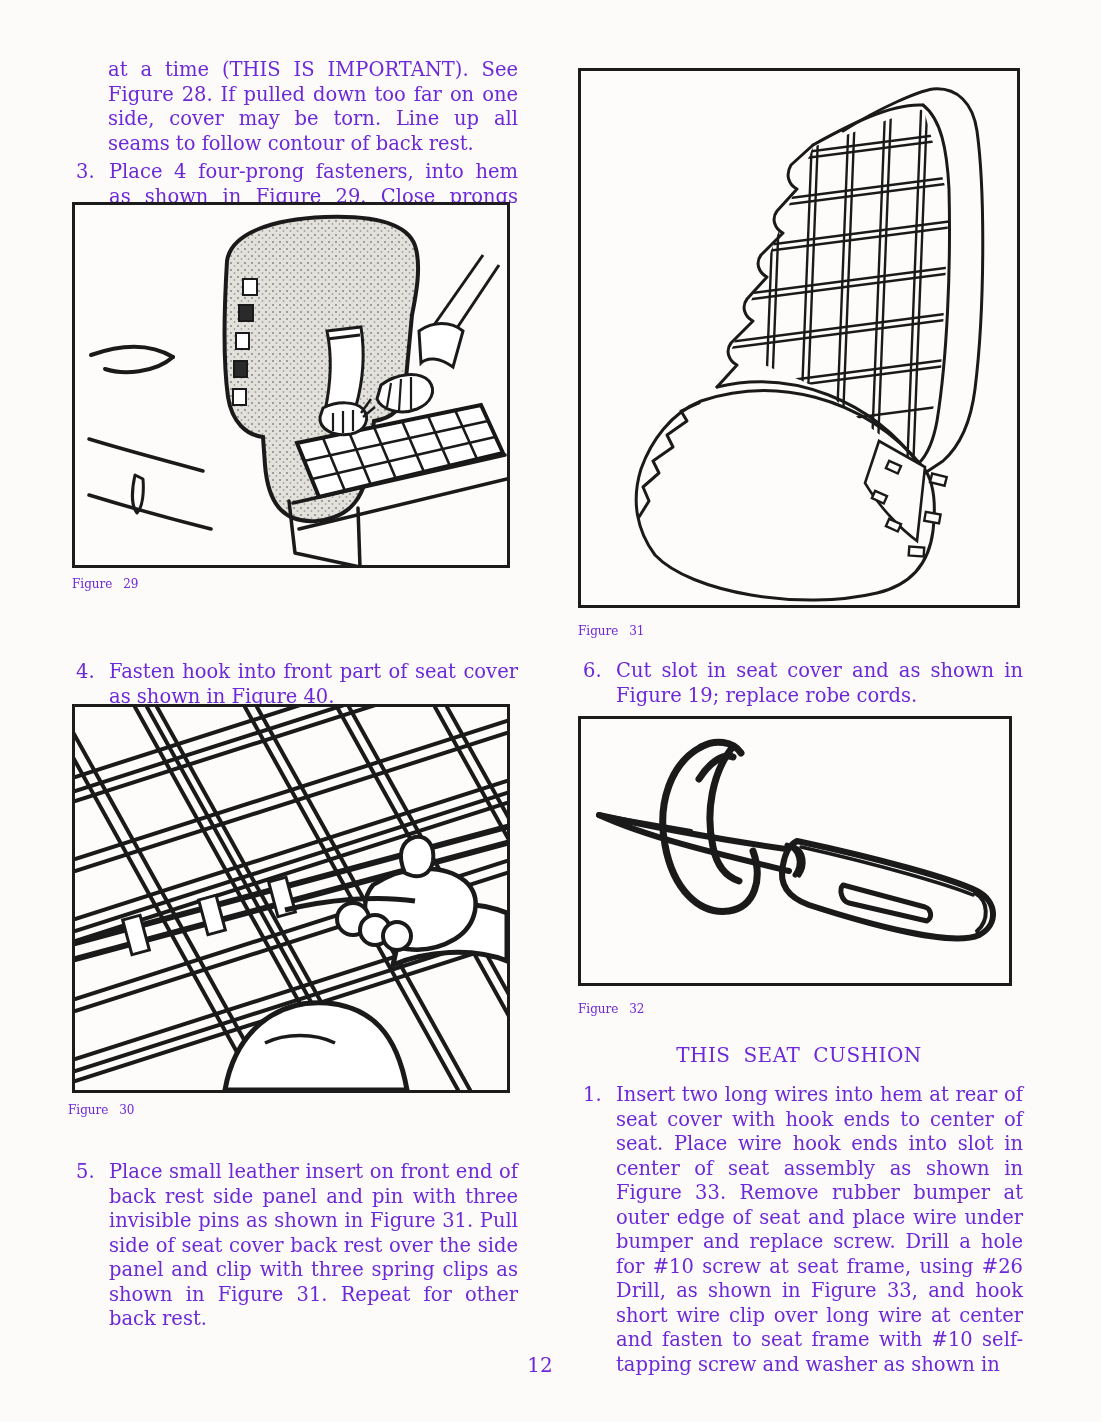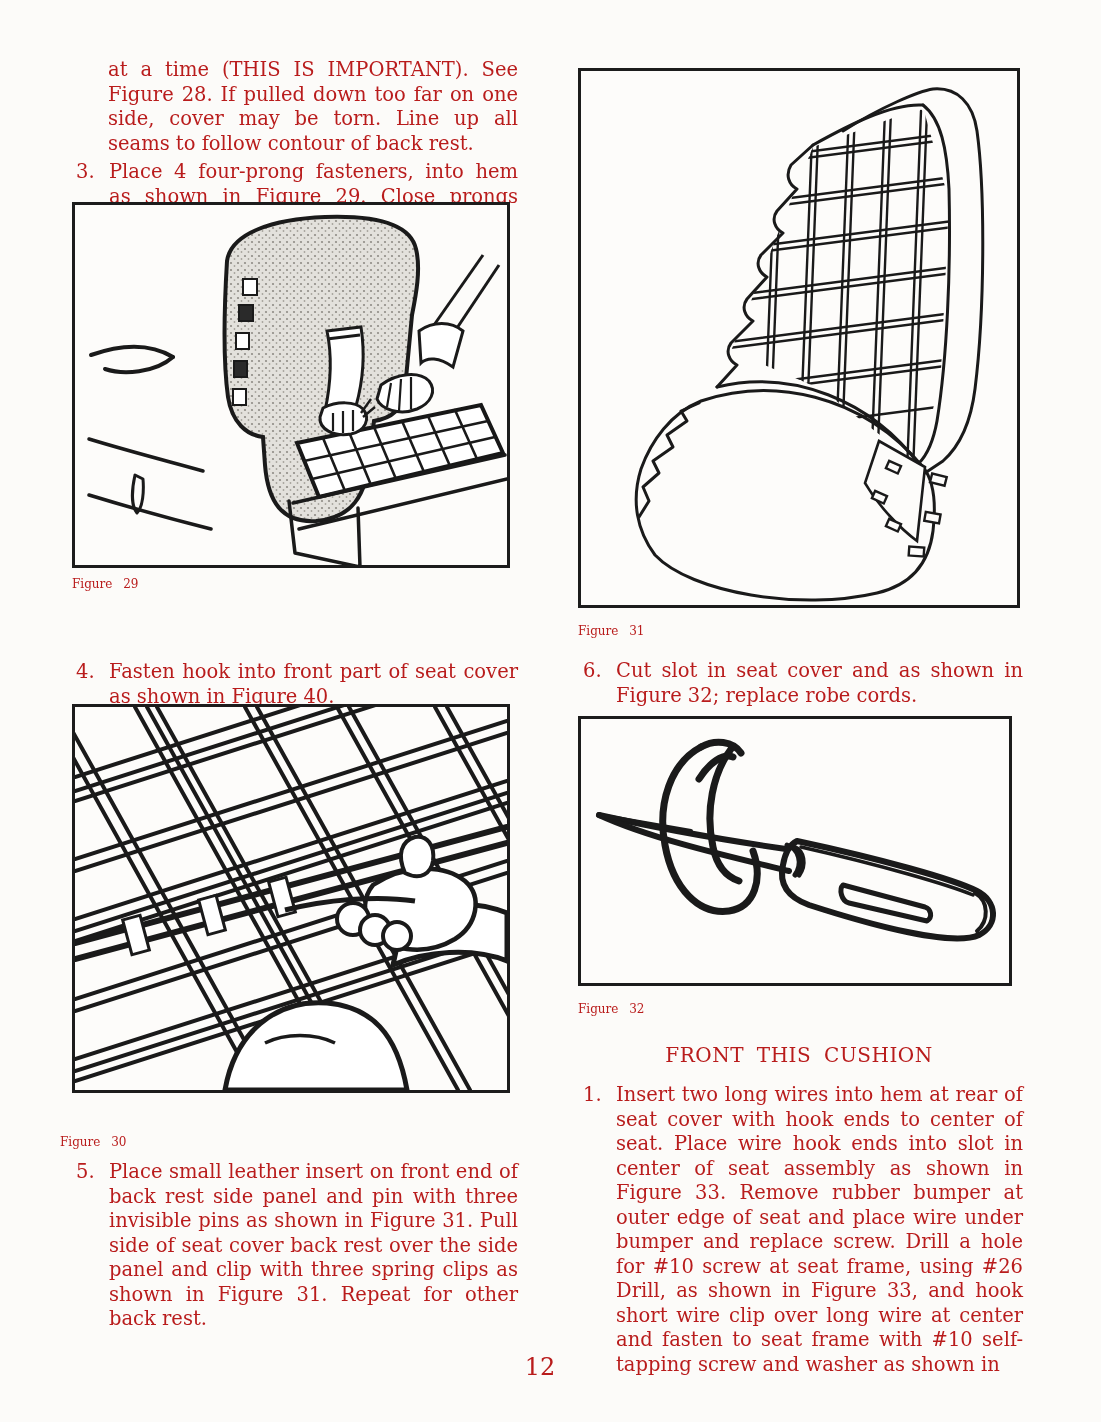--- a/index.html
+++ b/index.html
@@ -2,21 +2,21 @@
 <html><head>
 <meta charset="utf-8">
 <style>
   * { box-sizing: border-box; }
   html, body { margin: 0; padding: 0; }
   .page {
     position: relative;
     width: 1101px;
     height: 1422px;
     background: #fcfbf9;
-    color: #b91c1c;
+    color: #6d28d9;
     font-family: "DejaVu Serif", "Liberation Serif", serif;
     overflow: hidden;
   }
   .abs { position: absolute; }
   .body-text {
     font-size: 19.5px;
     line-height: 24.5px;
     font-weight: 500;
     text-align: justify;
   }
@@ -39,21 +39,21 @@
   .heading {
     position: absolute;
     text-align: center;
     font-size: 20px;
     font-weight: 500;
     word-spacing: 6px;
     letter-spacing: 0.5px;
   }
   .page-num {
     position: absolute;
-    font-size: 24px;
+    font-size: 20px;
     font-weight: 500;
     text-align: center;
   }
   .ink { stroke: #1a1a1a; fill: none; stroke-linecap: round; stroke-linejoin: round; }
 </style>
 </head>
 <body>
 
 <div class="page">
 
@@ -190,21 +190,21 @@
         <path stroke-width="4.5" d="M298,178 C328,158 368,156 390,174 C408,190 402,218 380,232 C350,250 310,244 296,222 C288,206 288,190 298,178 Z"></path>
         <circle cx="278" cy="212" r="16" stroke-width="4"></circle>
         <circle cx="300" cy="223" r="15" stroke-width="4"></circle>
         <circle cx="322" cy="229" r="14" stroke-width="4"></circle>
         <path stroke-width="4" d="M330,166 C322,148 326,134 340,130 C352,128 360,138 358,154 C356,166 346,174 330,166 Z"></path>
         <path stroke-width="5" fill="none" d="M210,203 C250,193 300,188 340,194"></path>
       </g>
     </svg>
   </div>
 
-  <div class="caption" style="left:60px; top:1103px; width:438px;margin-top:32px;">Figure 30</div>
+  <div class="caption" style="left:68px; top:1103px; width:438px;">Figure 30</div>
 
   <div class="abs body-text step" style="left:76px; top:1160px; width:442px;">
     <div class="num">5.</div>
     <div class="txt">Place small leather insert on front end of back rest side panel and pin with three invisible pins as shown in Figure 31. Pull side of seat cover back rest over the side panel and clip with three spring clips as shown in Figure 31. Repeat for other back rest.</div>
   </div>
 
   <div class="fig-frame" style="left:578px; top:68px; width:442px; height:540px;">
     <svg viewBox="0 0 436 534">
       <defs>
         <clipPath id="backclip31">
@@ -262,21 +262,21 @@
           <rect x="328" y="476" width="15" height="9" transform="rotate(4 335 480)"></rect>
         </g>
       </g>
     </svg>
   </div>
 
   <div class="caption" style="left:578px; top:624px; width:442px;">Figure 31</div>
 
   <div class="abs body-text step" style="left:583px; top:659px; width:440px;">
     <div class="num">6.</div>
-    <div class="txt">Cut slot in seat cover and as shown in Figure 32; replace robe cords.</div>
+    <div class="txt">Cut slot in seat cover and as shown in Figure 19; replace robe cords.</div>
   </div>
 
   <div class="fig-frame" style="left:578px; top:716px; width:434px; height:270px;">
     <svg viewBox="0 0 428 264">
 
       <g class="ink" stroke-width="6">
         <path d="M18,96 C80,110 150,122 205,130"></path>
         <path d="M18,96 C70,120 150,138 208,152"></path>
         <path d="M18,96 L110,112" stroke-width="4"></path>
       </g>
@@ -297,21 +297,21 @@
         <path d="M216,122 C300,140 372,160 396,172 C416,182 418,206 398,216 C372,228 290,206 228,186 C206,178 198,164 202,146 C204,134 208,126 216,122 Z"></path>
         <path d="M220,128 C300,146 368,166 392,176" stroke-width="3.5"></path>
         <path d="M262,166 L344,188 C350,190 352,198 346,202 L268,184 C260,182 258,170 262,166 Z" stroke-width="5"></path>
         <path d="M394,174 C408,182 408,202 396,212" stroke-width="4"></path>
       </g>
     </svg>
   </div>
 
   <div class="caption" style="left:578px; top:1002px; width:434px;">Figure 32</div>
 
-  <div class="heading" style="left:578px; top:1043px; width:442px;">FRONT THIS CUSHION</div>
+  <div class="heading" style="left:578px; top:1043px; width:442px;">THIS SEAT CUSHION</div>
 
   <div class="abs body-text step" style="left:583px; top:1083px; width:440px;">
     <div class="num">1.</div>
     <div class="txt">Insert two long wires into hem at rear of seat cover with hook ends to center of seat. Place wire hook ends into slot in center of seat assembly as shown in Figure 33. Remove rubber bumper at outer edge of seat and place wire under bumper and replace screw. Drill a hole for #10 screw at seat frame, using #26 Drill, as shown in Figure 33, and hook short wire clip over long wire at center and fasten to seat frame with #10 self-tapping screw and washer as shown in</div>
   </div>
 
   <div class="page-num" style="left:0; top:1353px; width:1080px;">12</div>
 
 </div>
 

